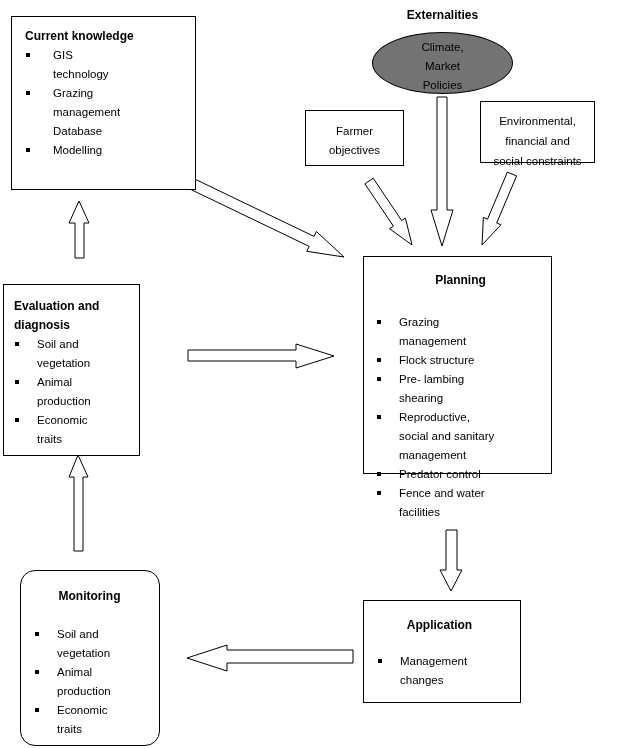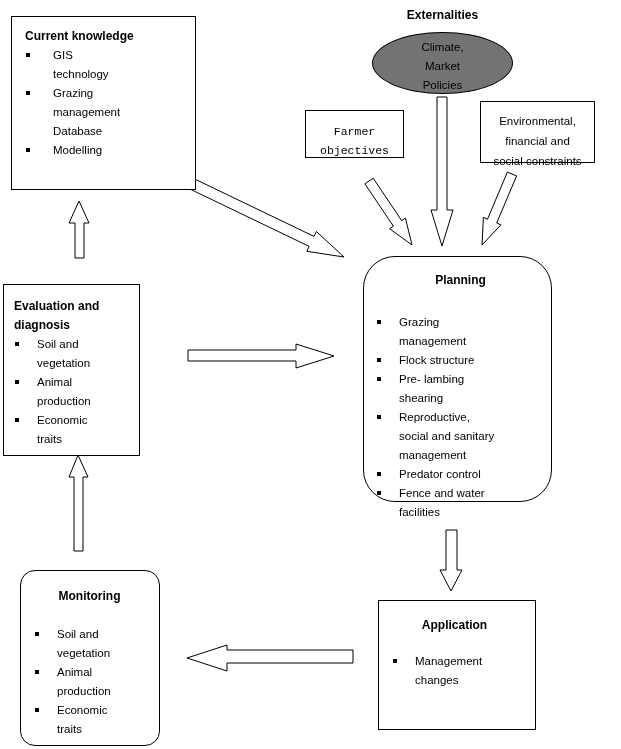--- a/index.html
+++ b/index.html
@@ -74,21 +74,21 @@
   </svg>
 
   <div class="label title center" style="left:372px; top:6px; width:141px;">Externalities</div>
 
   <div class="ellipse" style="left:372px; top:32px; width:141px; height:62px; padding-top:5px;">
     <div class="plain-text">Climate,
 Market
 Policies</div>
   </div>
 
-  <div class="box center" style="left:305px; top:110px; width:99px; height:48px; padding-top:11px;font-family:Liberation Mono, monospace;">
+  <div class="box center" style="left:305px; top:110px; width:99px; height:56px; padding-top:11px;">
     <div class="plain-text">Farmer
 objectives</div>
   </div>
 
   <div class="box center" style="left:480px; top:101px; width:115px; height:62px; padding-top:9px; line-height:20px;">
     <div class="plain-text">Environmental,
 financial and
 social constraints</div>
   </div>
 
@@ -110,21 +110,21 @@
     <ul class="bullets">
       <li>Soil and
 vegetation</li>
       <li>Animal
 production</li>
       <li>Economic
 traits</li>
     </ul>
   </div>
 
-  <div class="box" style="left:363px; top:256px; width:189px; height:246px; padding:14px 6px 0 12px;border-radius:32px;">
+  <div class="box" style="left:363px; top:256px; width:189px; height:218px; padding:14px 6px 0 12px;">
     <div class="title center" style="margin-bottom:23px;">Planning</div>
     <ul class="bullets">
       <li>Grazing
 management</li>
       <li>Flock structure</li>
       <li>Pre- lambing
 shearing</li>
       <li>Reproductive,
 social and sanitary
 management</li>
@@ -139,21 +139,21 @@
     <ul class="bullets">
       <li>Soil and
 vegetation</li>
       <li>Animal
 production</li>
       <li>Economic
 traits</li>
     </ul>
   </div>
 
-  <div class="box" style="left:378px; top:600px; width:158px; height:130px; padding:15px 6px 16px 13px;">
+  <div class="box" style="left:363px; top:600px; width:158px; height:103px; padding:15px 6px 16px 13px;">
     <div class="title center" style="margin-bottom:17px; margin-left:-12px;">Application</div>
     <ul class="bullets">
       <li>Management
 changes</li>
     </ul>
   </div>
 
 </div>
 
 </body></html>

